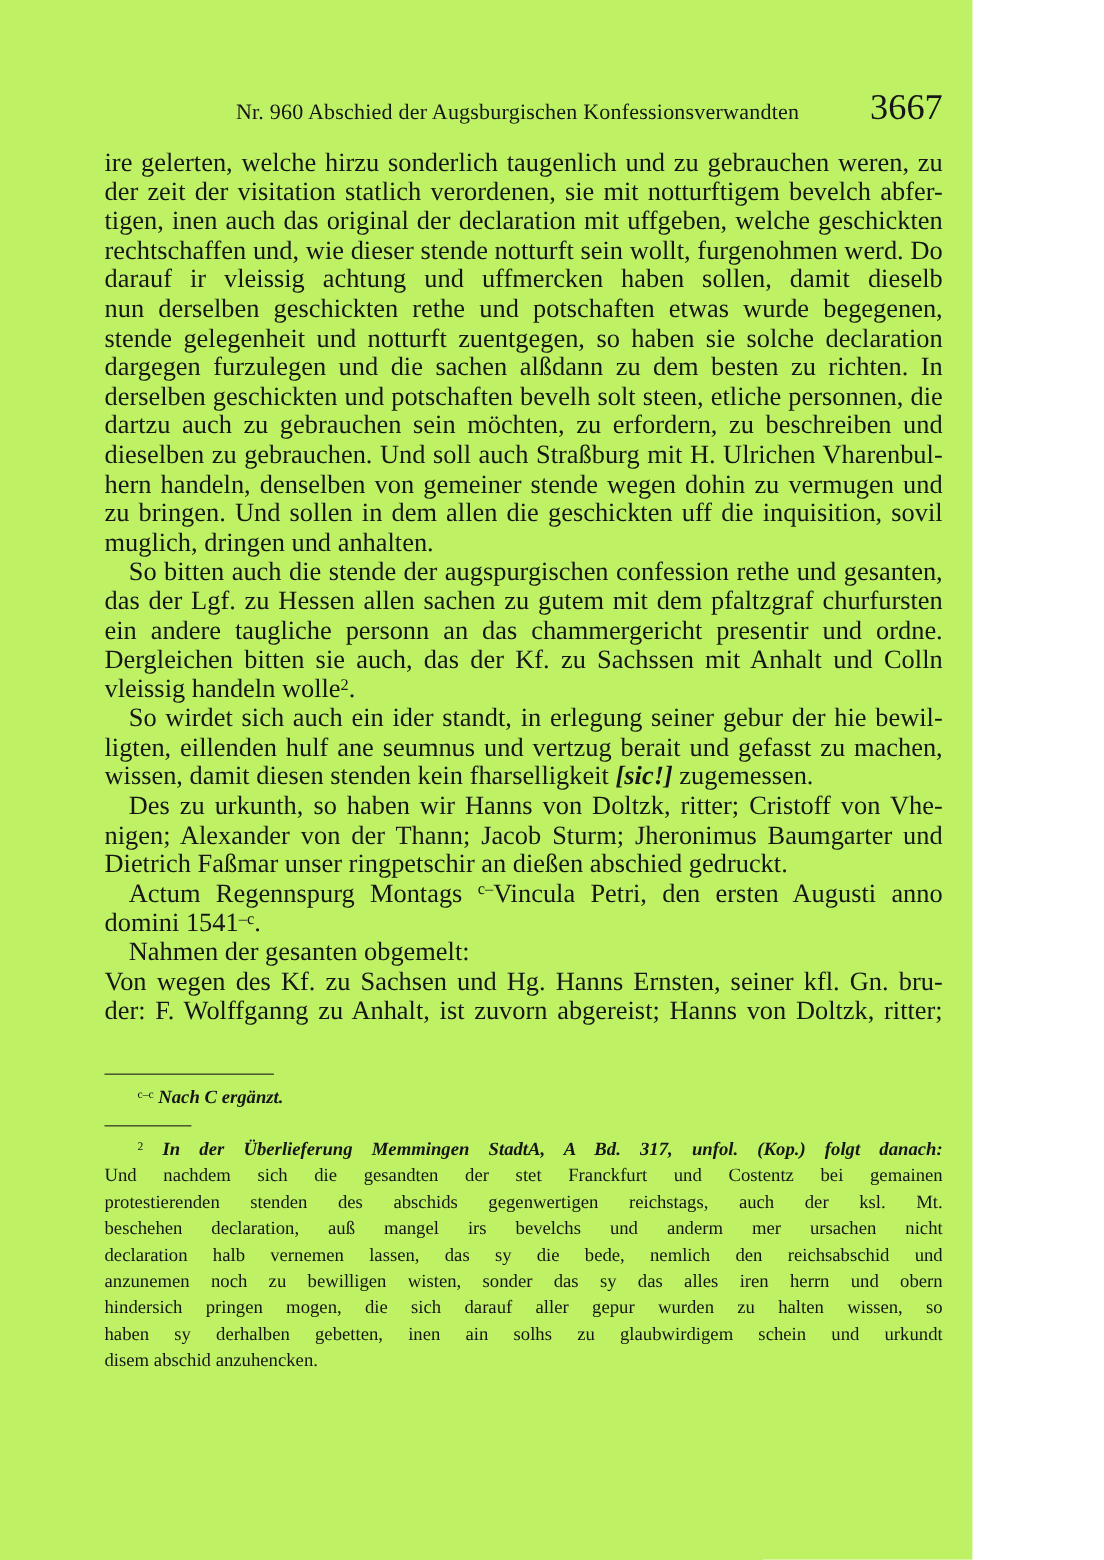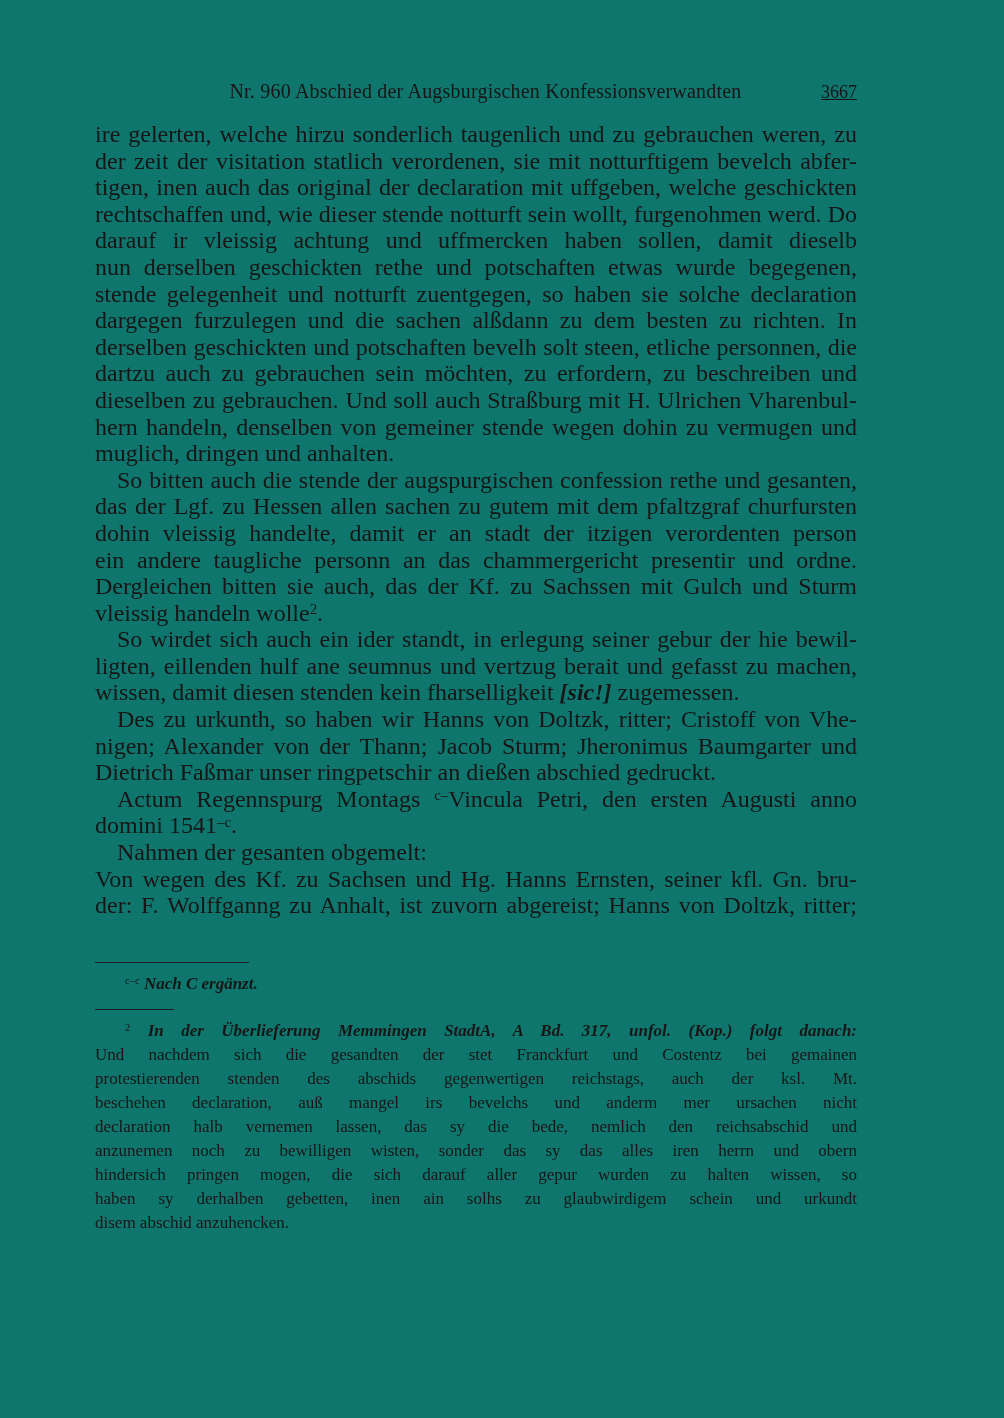--- a/index.html
+++ b/index.html
@@ -4,22 +4,22 @@
 <style>
   * { margin: 0; padding: 0; box-sizing: border-box; }
   html, body { background: #ffffff; }
   body {
     width: 1004px; height: 1418px;
     font-family: "Liberation Serif", "DejaVu Serif", serif;
     color: #161616;
   }
   .page {
     position: relative;
-    width: 1004px; height: 1418px;
-    background: #0f766e;
+    width: 884px; height: 1418px;
+    background: #bef264;
     overflow: hidden;
   }
   .column {
     position: absolute;
     left: 95px; top: 80px;
     width: 762px;
   }
   .running-header {
     display: flex;
     align-items: baseline;
@@ -27,23 +27,22 @@
     margin-bottom: 18px;
     white-space: nowrap;
   }
   .header-title {
     flex: 1;
     text-align: center;
     padding-left: 55px;
     letter-spacing: 0.2px;
   }
   .page-number {
-    font-size: 18px;
+    font-size: 33px;
     text-align: right;
-    text-decoration: underline;
   }
   .para .line {
     font-size: 24px;
     line-height: 26.6px;
     height: 26.6px;
     overflow: hidden;
     text-align: justify;
     text-align-last: justify;
   }
   .para .line.last { text-align-last: left; }
@@ -94,28 +93,28 @@
           <div class="line"><span>tigen, inen auch das original der declaration mit uffgeben, welche geschickten</span></div>
           <div class="line"><span>rechtschaffen und, wie dieser stende notturft sein wollt, furgenohmen werd. Do</span></div>
           <div class="line"><span>darauf ir vleissig achtung und uffmercken haben sollen, damit dieselb visitation</span></div>
           <div class="line"><span>nun derselben geschickten rethe und potschaften etwas wurde begegenen, dieser</span></div>
           <div class="line"><span>stende gelegenheit und notturft zuentgegen, so haben sie solche declaration</span></div>
           <div class="line"><span>dargegen furzulegen und die sachen alßdann zu dem besten zu richten. In</span></div>
           <div class="line"><span>derselben geschickten und potschaften bevelh solt steen, etliche personnen, die</span></div>
           <div class="line"><span>dartzu auch zu gebrauchen sein möchten, zu erfordern, zu beschreiben und</span></div>
           <div class="line"><span>dieselben zu gebrauchen. Und soll auch Straßburg mit H. Ulrichen Vharenbul-</span></div>
           <div class="line"><span>hern handeln, denselben von gemeiner stende wegen dohin zu vermugen und</span></div>
+          <div class="line"><span>zu bringen. Und sollen in dem allen die geschickten uff die inquisition, sovil</span></div>
           <div class="line last"><span>muglich, dringen und anhalten.</span></div>
         </div>
       <div class="para indent">
           <div class="line first"><span>So bitten auch die stende der augspurgischen confession rethe und gesanten,</span></div>
           <div class="line"><span>das der Lgf. zu Hessen allen sachen zu gutem mit dem pfaltzgraf churfursten</span></div>
-          <div class="line"><span>dohin vleissig handelte, damit er an stadt der itzigen verordenten person</span></div>
           <div class="line"><span>ein andere taugliche personn an das chammergericht presentir und ordne.</span></div>
-          <div class="line"><span>Dergleichen bitten sie auch, das der Kf. zu Sachssen mit Gulch und Sturm</span></div>
+          <div class="line"><span>Dergleichen bitten sie auch, das der Kf. zu Sachssen mit Anhalt und Colln</span></div>
           <div class="line last"><span>vleissig handeln wolle</span><span class="sup">2</span><span>.</span></div>
         </div>
       <div class="para indent">
           <div class="line first"><span>So wirdet sich auch ein ider standt, in erlegung seiner gebur der hie bewil-</span></div>
           <div class="line"><span>ligten, eillenden hulf ane seumnus und vertzug berait und gefasst zu machen,</span></div>
           <div class="line last"><span>wissen, damit diesen stenden kein fharselligkeit </span><span class="i">[sic!]</span><span> zugemessen.</span></div>
         </div>
       <div class="para indent">
           <div class="line first"><span>Des zu urkunth, so haben wir Hanns von Doltzk, ritter; Cristoff von Vhe-</span></div>
           <div class="line"><span>nigen; Alexander von der Thann; Jacob Sturm; Jheronimus Baumgarter und</span></div>

